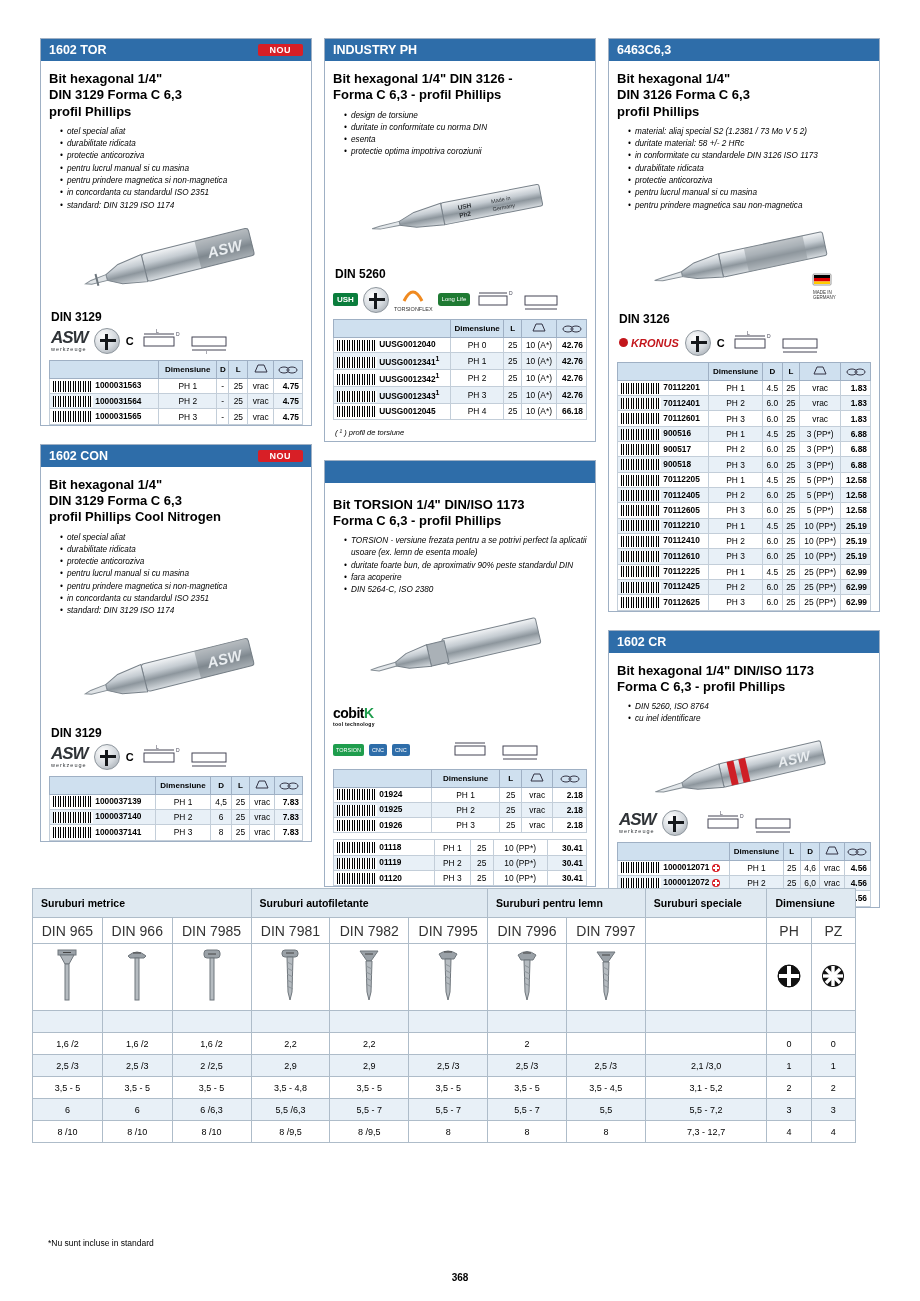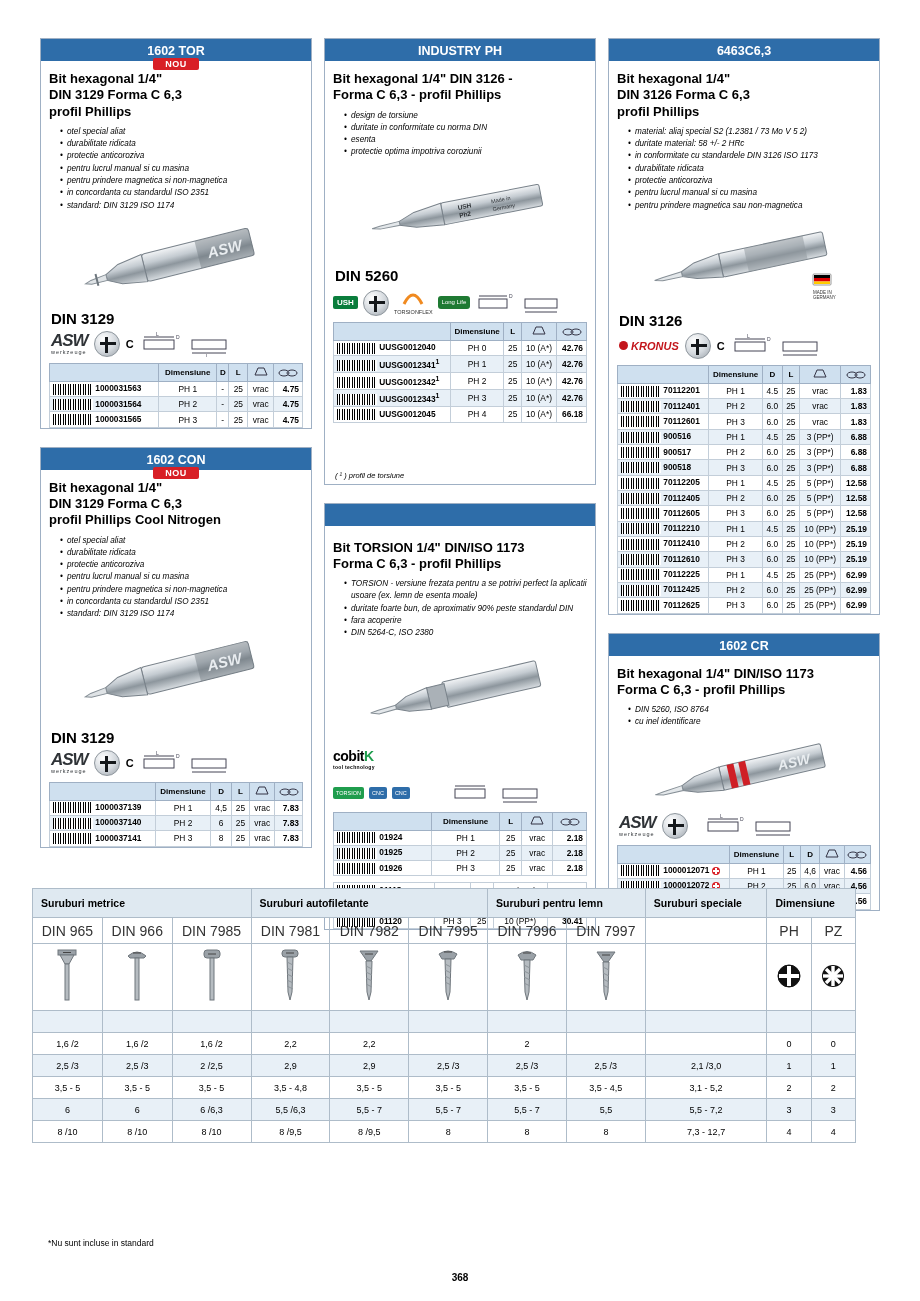--- a/index.html
+++ b/index.html
@@ -20,35 +20,34 @@
     display:flex; gap:12px; align-items:flex-start;
   }
   .col { width:272px; display:flex; flex-direction:column; gap:18px; }
 
   
   .card { border:1px solid #9fb0c4; background:#fff; }
   .card-head {
     background:#2e6da9; color:#fff; font-weight:bold; font-size:12.5px;
     padding:5px 8px; display:flex; align-items:center; justify-content:space-between;
     height:22px;
-    flex-direction:column;
   }
   .badge-nou {
     background:#d81f26; color:#fff; font-size:9px; font-weight:bold;
     padding:1px 12px; border-radius:2px; letter-spacing:.5px;
   }
   .card-body { padding:8px 8px 0 8px; }
   h3.title { font-size:13px; margin:2px 0 6px 0; line-height:1.25; font-weight:bold; }
   ul.feat { margin:0 0 6px 10px; padding:0 0 0 8px; list-style:none; }
   ul.feat li { font-size:8.2px; font-style:italic; line-height:1.5; position:relative; }
   ul.feat li:before { content:"•"; position:absolute; left:-7px; }
 
   
   .bitbox { position:relative; height:86px; margin:4px 0 2px 0; }
-  .din-label { font-size:15px; font-weight:bold; margin:6px 0 2px 2px; }
+  .din-label { font-size:12px; font-weight:bold; margin:6px 0 2px 2px; }
 
   
   .brandrow { display:flex; align-items:center; gap:6px; padding:2px 2px 6px 2px; }
   .asw-logo { font-weight:bold; font-style:italic; font-size:17px; color:#2f3337; letter-spacing:-1px; line-height:1; }
   .asw-sub { font-size:5.5px; letter-spacing:1px; color:#2f3337; }
   .circle-plus {
     width:26px;height:26px;border-radius:50%;
     background:radial-gradient(circle at 35% 30%,#fff 0%,#d3d8dd 55%,#9aa1a8 100%);
     border:1px solid #8e969d; position:relative;
   }
@@ -75,21 +74,21 @@
   table.t td.price { text-align:right; font-weight:bold; }
   table.t tr.alt td { background:#e8f0f7; }
   .barcode {
     display:inline-block; width:40px; height:11px;
     background:repeating-linear-gradient(90deg,#000 0 1px,#fff 1px 2px,#000 2px 3.2px,#fff 3.2px 5px);
     vertical-align:middle;
   }
   .red-dot { display:inline-block;width:8px;height:8px;border-radius:50%;background:#d81f26;position:relative;vertical-align:middle;margin-left:3px;}
   .red-dot:before{content:"";position:absolute;left:3px;top:1px;width:2px;height:6px;background:#fff;}
   .red-dot:after{content:"";position:absolute;top:3px;left:1px;height:2px;width:6px;background:#fff;}
-  .note { font-size:7.5px; font-style:italic; padding:8px 0 4px 2px;margin-top:40px; }
+  .note { font-size:7.5px; font-style:italic; padding:8px 0 4px 2px; }
 
   
   .chips { display:flex; align-items:center; gap:5px; padding:4px 0 6px 0; flex-wrap:wrap; }
   .chip { font-size:6px; text-align:center; }
   .ush { background:#0a7d3c; color:#fff; font-weight:bold; font-size:8px; padding:2px 4px; border-radius:2px;}
   .torsionflex { font-size:5.5px; color:#333; text-align:center; }
   .longlife { background:#1f7a33;color:#fff;font-size:6px;padding:3px 4px;border-radius:3px;text-align:center;line-height:1.1;}
   .kronus { color:#c3161c; font-weight:bold; font-size:11px; font-style:italic; }
   .cobit { font-weight:bold; font-size:14px; letter-spacing:-.5px; }
   .cobit .k { color:#1f9d4d; }

